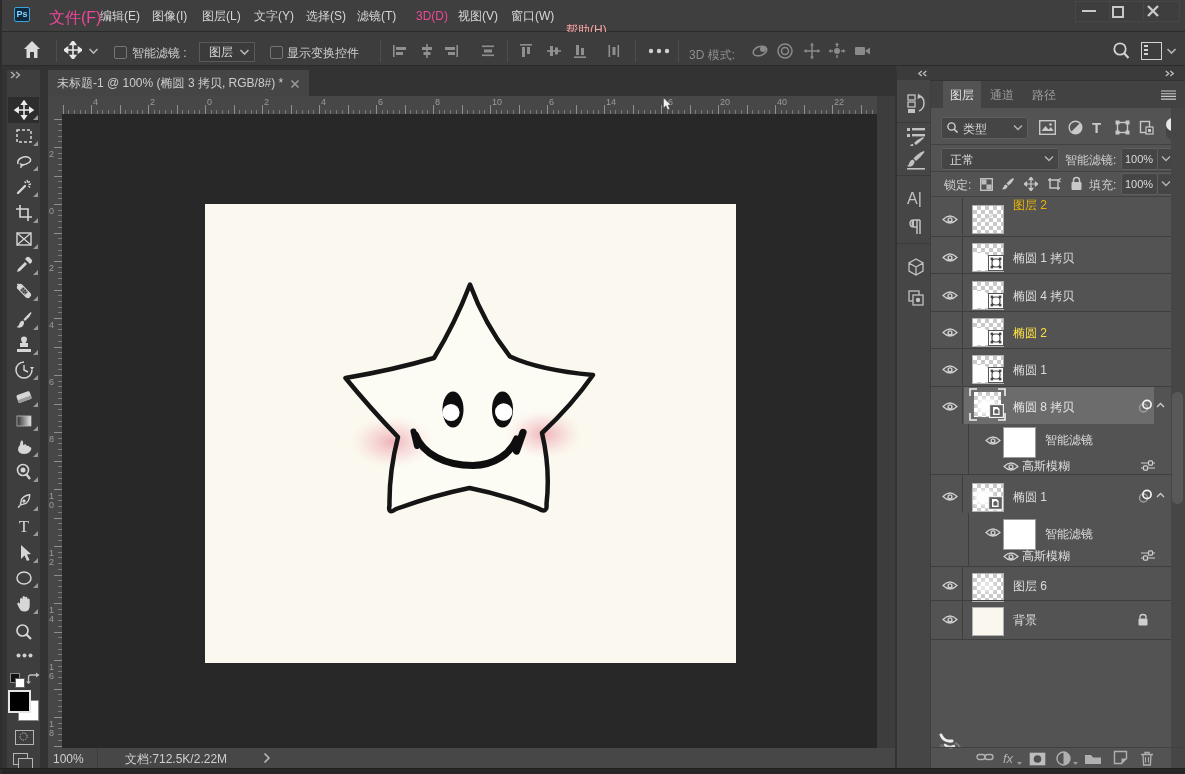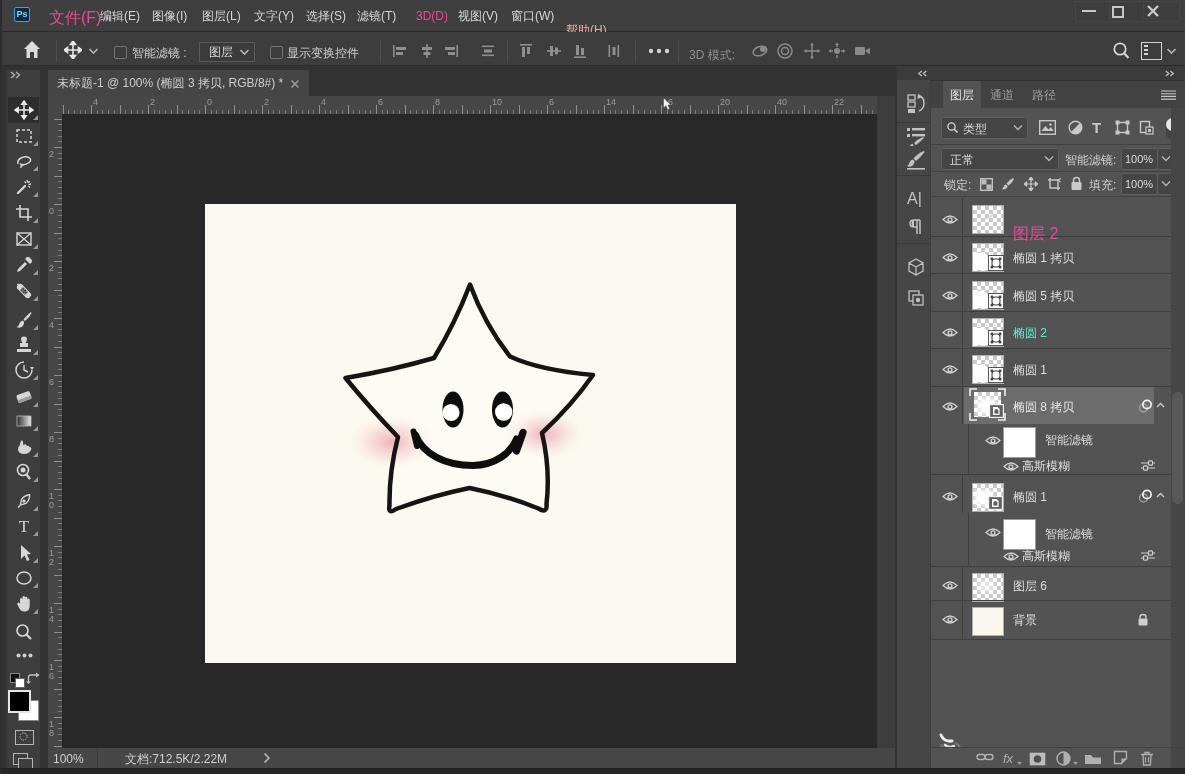--- a/index.html
+++ b/index.html
@@ -856,21 +856,21 @@
 <div class="abs" style="left:931px;top:196px;width:254px;height:1px;background:#424242;"></div>
 <div class="abs" style="left:931px;top:236px;width:240px;height:1px;background:#3e3e3e;"></div>
 <svg class="abs" style="left:942px;top:214px;" width="16" height="11" viewBox="0 0 16 11">
     <path d="M1 5.5 Q8 -1.5 15 5.5 Q8 12.5 1 5.5 Z" fill="none" stroke="#cfcfcf" stroke-width="1.2"></path>
     <circle cx="8" cy="5.8" r="2.6" fill="#cfcfcf"></circle>
     <circle cx="8" cy="5.8" r="1.2" fill="#4f4f4f"></circle>
   </svg>
 <div class="abs" style="left:962px;top:198px;width:1px;height:37px;background:#3e3e3e;"></div>
 <div class="abs checker" style="left:972px;top:205px;width:30px;height:27px;border:1px solid #b0b0b0;"></div>
 <div class="abs" style="left:979px;top:217px;width:15px;height:1.5px;background:#cfcfcf;opacity:.7;transform:rotate(-25deg);"></div>
-<div class="abs" style="left:1013px;top:226px;font-size:16px;color:#ec4899;white-space:nowrap;">图层 2</div>
+<div class="abs" style="left:1013px;top:199px;font-size:12px;color:#eab308;white-space:nowrap;">图层 2</div>
 <div class="abs" style="left:931px;top:273px;width:240px;height:1px;background:#3e3e3e;"></div>
 <svg class="abs" style="left:942px;top:252px;" width="16" height="11" viewBox="0 0 16 11">
     <path d="M1 5.5 Q8 -1.5 15 5.5 Q8 12.5 1 5.5 Z" fill="none" stroke="#cfcfcf" stroke-width="1.2"></path>
     <circle cx="8" cy="5.8" r="2.6" fill="#cfcfcf"></circle>
     <circle cx="8" cy="5.8" r="1.2" fill="#4f4f4f"></circle>
   </svg>
 <div class="abs" style="left:962px;top:236px;width:1px;height:37px;background:#3e3e3e;"></div>
 <div class="abs checker" style="left:972px;top:243px;width:30px;height:27px;border:1px solid #b0b0b0;"></div>
 <div class="abs" style="left:973px;top:253px;width:16px;height:17px;background:#fefefe;border-radius:0 7px 0 0;"></div>
 <div class="abs" style="left:973px;top:262px;width:28px;height:8px;background:#fefefe;"></div>
@@ -898,42 +898,42 @@
 <div class="abs" style="left:988px;top:293px;width:14px;height:14px;background:#ffffff;border:1px solid #555;"></div>
 <svg class="abs" style="left:989px;top:294px;" width="14" height="14" viewBox="0 0 14 14">
     <rect x="3" y="3" width="8" height="8" rx="3" fill="none" stroke="#444" stroke-width="1.1"></rect>
     <g fill="#444">
       <rect x="1.6" y="1.6" width="2.6" height="2.6"></rect>
       <rect x="9.8" y="1.6" width="2.6" height="2.6"></rect>
       <rect x="1.6" y="9.8" width="2.6" height="2.6"></rect>
       <rect x="9.8" y="9.8" width="2.6" height="2.6"></rect>
     </g>
   </svg>
-<div class="abs" style="left:1013px;top:290px;font-size:12px;color:#dcdcdc;white-space:nowrap;">椭圆 5 拷贝</div>
+<div class="abs" style="left:1013px;top:290px;font-size:12px;color:#dcdcdc;white-space:nowrap;">椭圆 4 拷贝</div>
 <div class="abs" style="left:931px;top:348px;width:240px;height:1px;background:#3e3e3e;"></div>
 <svg class="abs" style="left:942px;top:327px;" width="16" height="11" viewBox="0 0 16 11">
     <path d="M1 5.5 Q8 -1.5 15 5.5 Q8 12.5 1 5.5 Z" fill="none" stroke="#cfcfcf" stroke-width="1.2"></path>
     <circle cx="8" cy="5.8" r="2.6" fill="#cfcfcf"></circle>
     <circle cx="8" cy="5.8" r="1.2" fill="#4f4f4f"></circle>
   </svg>
 <div class="abs" style="left:962px;top:311px;width:1px;height:37px;background:#3e3e3e;"></div>
 <div class="abs checker" style="left:972px;top:318px;width:30px;height:27px;border:1px solid #b0b0b0;"></div>
 <div class="abs" style="left:973px;top:328px;width:16px;height:17px;background:#fefefe;border-radius:0 7px 0 0;"></div>
 <div class="abs" style="left:973px;top:337px;width:28px;height:8px;background:#fefefe;"></div>
 <div class="abs" style="left:988px;top:330px;width:14px;height:14px;background:#ffffff;border:1px solid #555;"></div>
 <svg class="abs" style="left:989px;top:331px;" width="14" height="14" viewBox="0 0 14 14">
     <rect x="3" y="3" width="8" height="8" rx="3" fill="none" stroke="#444" stroke-width="1.1"></rect>
     <g fill="#444">
       <rect x="1.6" y="1.6" width="2.6" height="2.6"></rect>
       <rect x="9.8" y="1.6" width="2.6" height="2.6"></rect>
       <rect x="1.6" y="9.8" width="2.6" height="2.6"></rect>
       <rect x="9.8" y="9.8" width="2.6" height="2.6"></rect>
     </g>
   </svg>
-<div class="abs" style="left:1013px;top:327px;font-size:12px;color:#5eead4;white-space:nowrap;">椭圆 2</div>
+<div class="abs" style="left:1013px;top:327px;font-size:12px;color:#fde047;white-space:nowrap;">椭圆 2</div>
 <div class="abs" style="left:931px;top:386px;width:240px;height:1px;background:#3e3e3e;"></div>
 <svg class="abs" style="left:942px;top:364px;" width="16" height="11" viewBox="0 0 16 11">
     <path d="M1 5.5 Q8 -1.5 15 5.5 Q8 12.5 1 5.5 Z" fill="none" stroke="#cfcfcf" stroke-width="1.2"></path>
     <circle cx="8" cy="5.8" r="2.6" fill="#cfcfcf"></circle>
     <circle cx="8" cy="5.8" r="1.2" fill="#4f4f4f"></circle>
   </svg>
 <div class="abs" style="left:962px;top:348px;width:1px;height:37px;background:#3e3e3e;"></div>
 <div class="abs checker" style="left:972px;top:355px;width:30px;height:27px;border:1px solid #b0b0b0;"></div>
 <div class="abs" style="left:973px;top:365px;width:16px;height:17px;background:#fefefe;border-radius:0 7px 0 0;"></div>
 <div class="abs" style="left:973px;top:374px;width:28px;height:8px;background:#fefefe;"></div>

